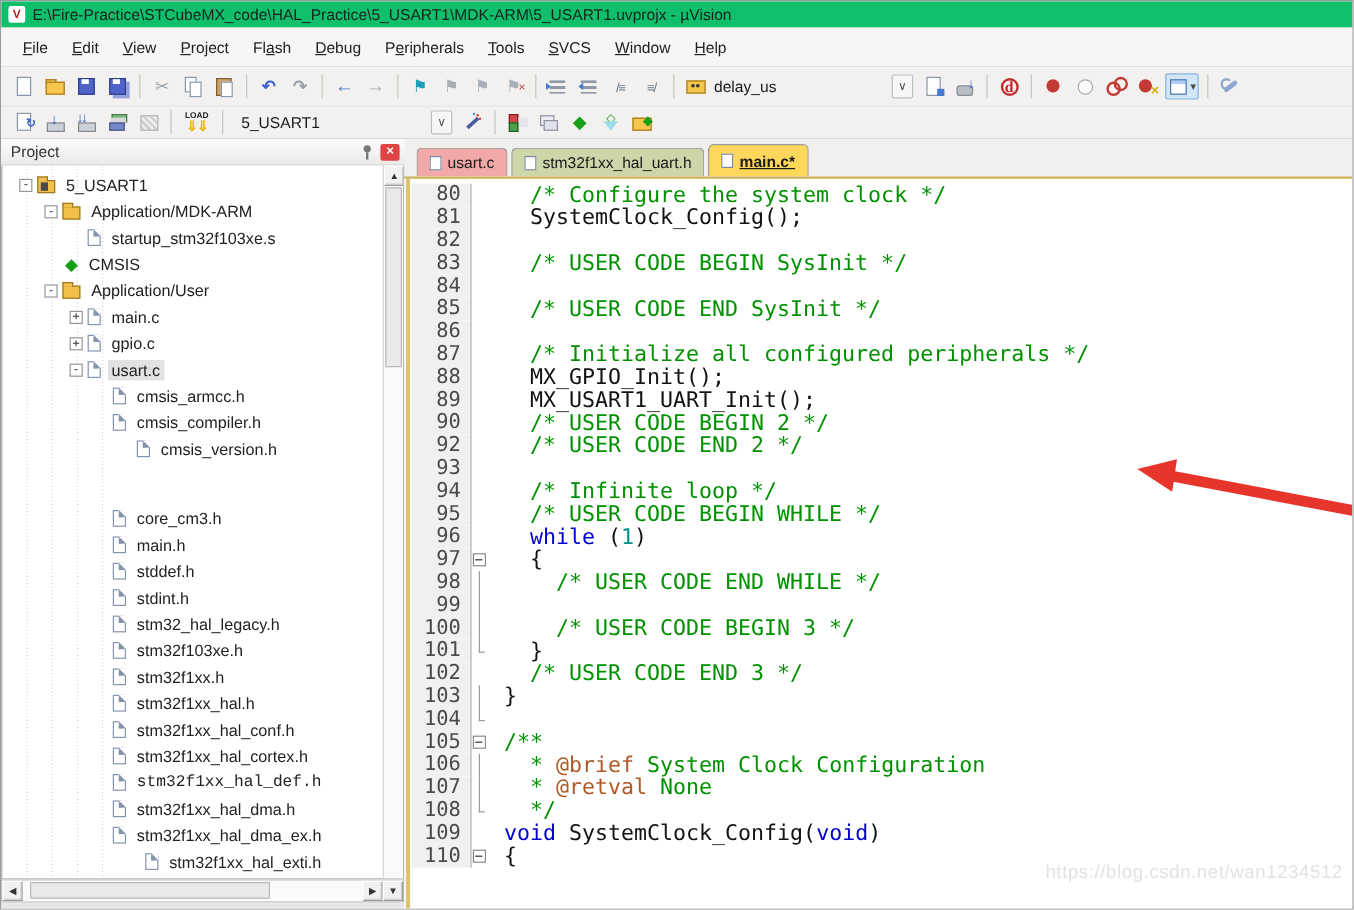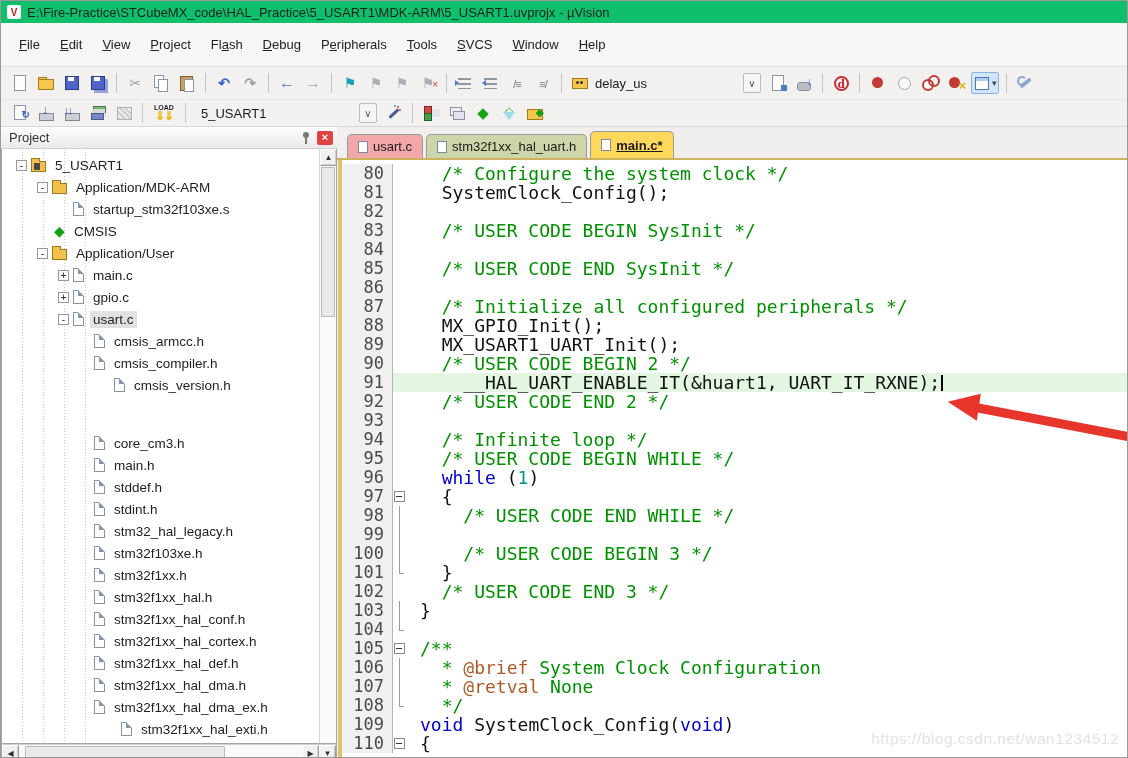--- a/index.html
+++ b/index.html
@@ -10,21 +10,21 @@
   html,body{margin:0;padding:0;}
   body{width:1128px;height:758px;overflow:hidden;background:#fff;
        font-family:"Liberation Sans",sans-serif;color:#222;position:relative;
        border:1px solid #9a9a9a;}
   
   .titlebar{height:22px;background:var(--titlebar);display:flex;align-items:center;
             padding:0 6px;font-size:13px;color:#15231b;}
   .appicon{width:14px;height:14px;background:#fff;border-radius:2px;margin-right:6px;
            display:flex;align-items:center;justify-content:center;font-size:10px;font-weight:bold;color:#b22;}
   
-  .menubar{height:44px;background:#f7f6f5;border-bottom:1px solid #e2e1e0;
+  .menubar{height:33px;background:#f7f6f5;border-bottom:1px solid #e2e1e0;
            display:flex;align-items:center;padding-left:8px;font-size:13px;}
   .mitem{padding:4px 10px;cursor:default;}
   .mitem u{text-decoration:underline;}
   
   .tbar{display:flex;align-items:center;background:#f2f1ef;padding-left:6px;}
   .tbar1{height:33px;border-bottom:1px solid #e6e5e3;}
   .tbar2{height:27px;border-bottom:1px solid #d8d7d5;}
   .tbtn{display:inline-flex;align-items:center;padding:1px;margin:0 2px;border:1px solid transparent;border-radius:2px;}
   .tbtn.hl{background:#d2e6f8;border-color:#85b2df;}
   .tcaret{font-size:9px;color:#444;margin-left:1px;}
@@ -444,21 +444,21 @@
           <div class="trow" style="padding-left: 77px;">
             <span class="t-spc"></span>
             <span class="t-file"></span>
             <span class="tlabel">stm32f1xx_hal_conf.h</span>
           </div>
           <div class="trow" style="padding-left: 77px;">
             <span class="t-spc"></span>
             <span class="t-file"></span>
             <span class="tlabel">stm32f1xx_hal_cortex.h</span>
           </div>
-          <div class="trow" style="padding-left: 77px;">
+          <div class="trow" style="padding-left: 77px; font-family: Liberation Mono, monospace;">
             <span class="t-spc"></span>
             <span class="t-file"></span>
             <span class="tlabel">stm32f1xx_hal_def.h</span>
           </div>
           <div class="trow" style="padding-left: 77px;">
             <span class="t-spc"></span>
             <span class="t-file"></span>
             <span class="tlabel">stm32f1xx_hal_dma.h</span>
           </div>
           <div class="trow" style="padding-left: 77px;">
@@ -559,25 +559,20 @@
           <div class="cl">
             <span class="ln">89</span>
             <span class="fold"></span>
             <span class="code"><span class="p">  MX_USART1_UART_Init();</span></span>
           </div>
           <div class="cl">
             <span class="ln">90</span>
             <span class="fold"></span>
             <span class="code"><span class="cm">  /* USER CODE BEGIN 2 */</span></span>
           </div>
-          <div class="cl hl">
-            <span class="ln">91</span>
-            <span class="fold"></span>
-            <span class="code"><span class="p">    __HAL_UART_ENABLE_IT(&amp;huart1, UART_IT_RXNE);</span><span class="cursor"></span></span>
-          </div>
           <div class="cl">
             <span class="ln">92</span>
             <span class="fold"></span>
             <span class="code"><span class="cm">  /* USER CODE END 2 */</span></span>
           </div>
           <div class="cl">
             <span class="ln">93</span>
             <span class="fold"></span>
             <span class="code"></span>
           </div>

